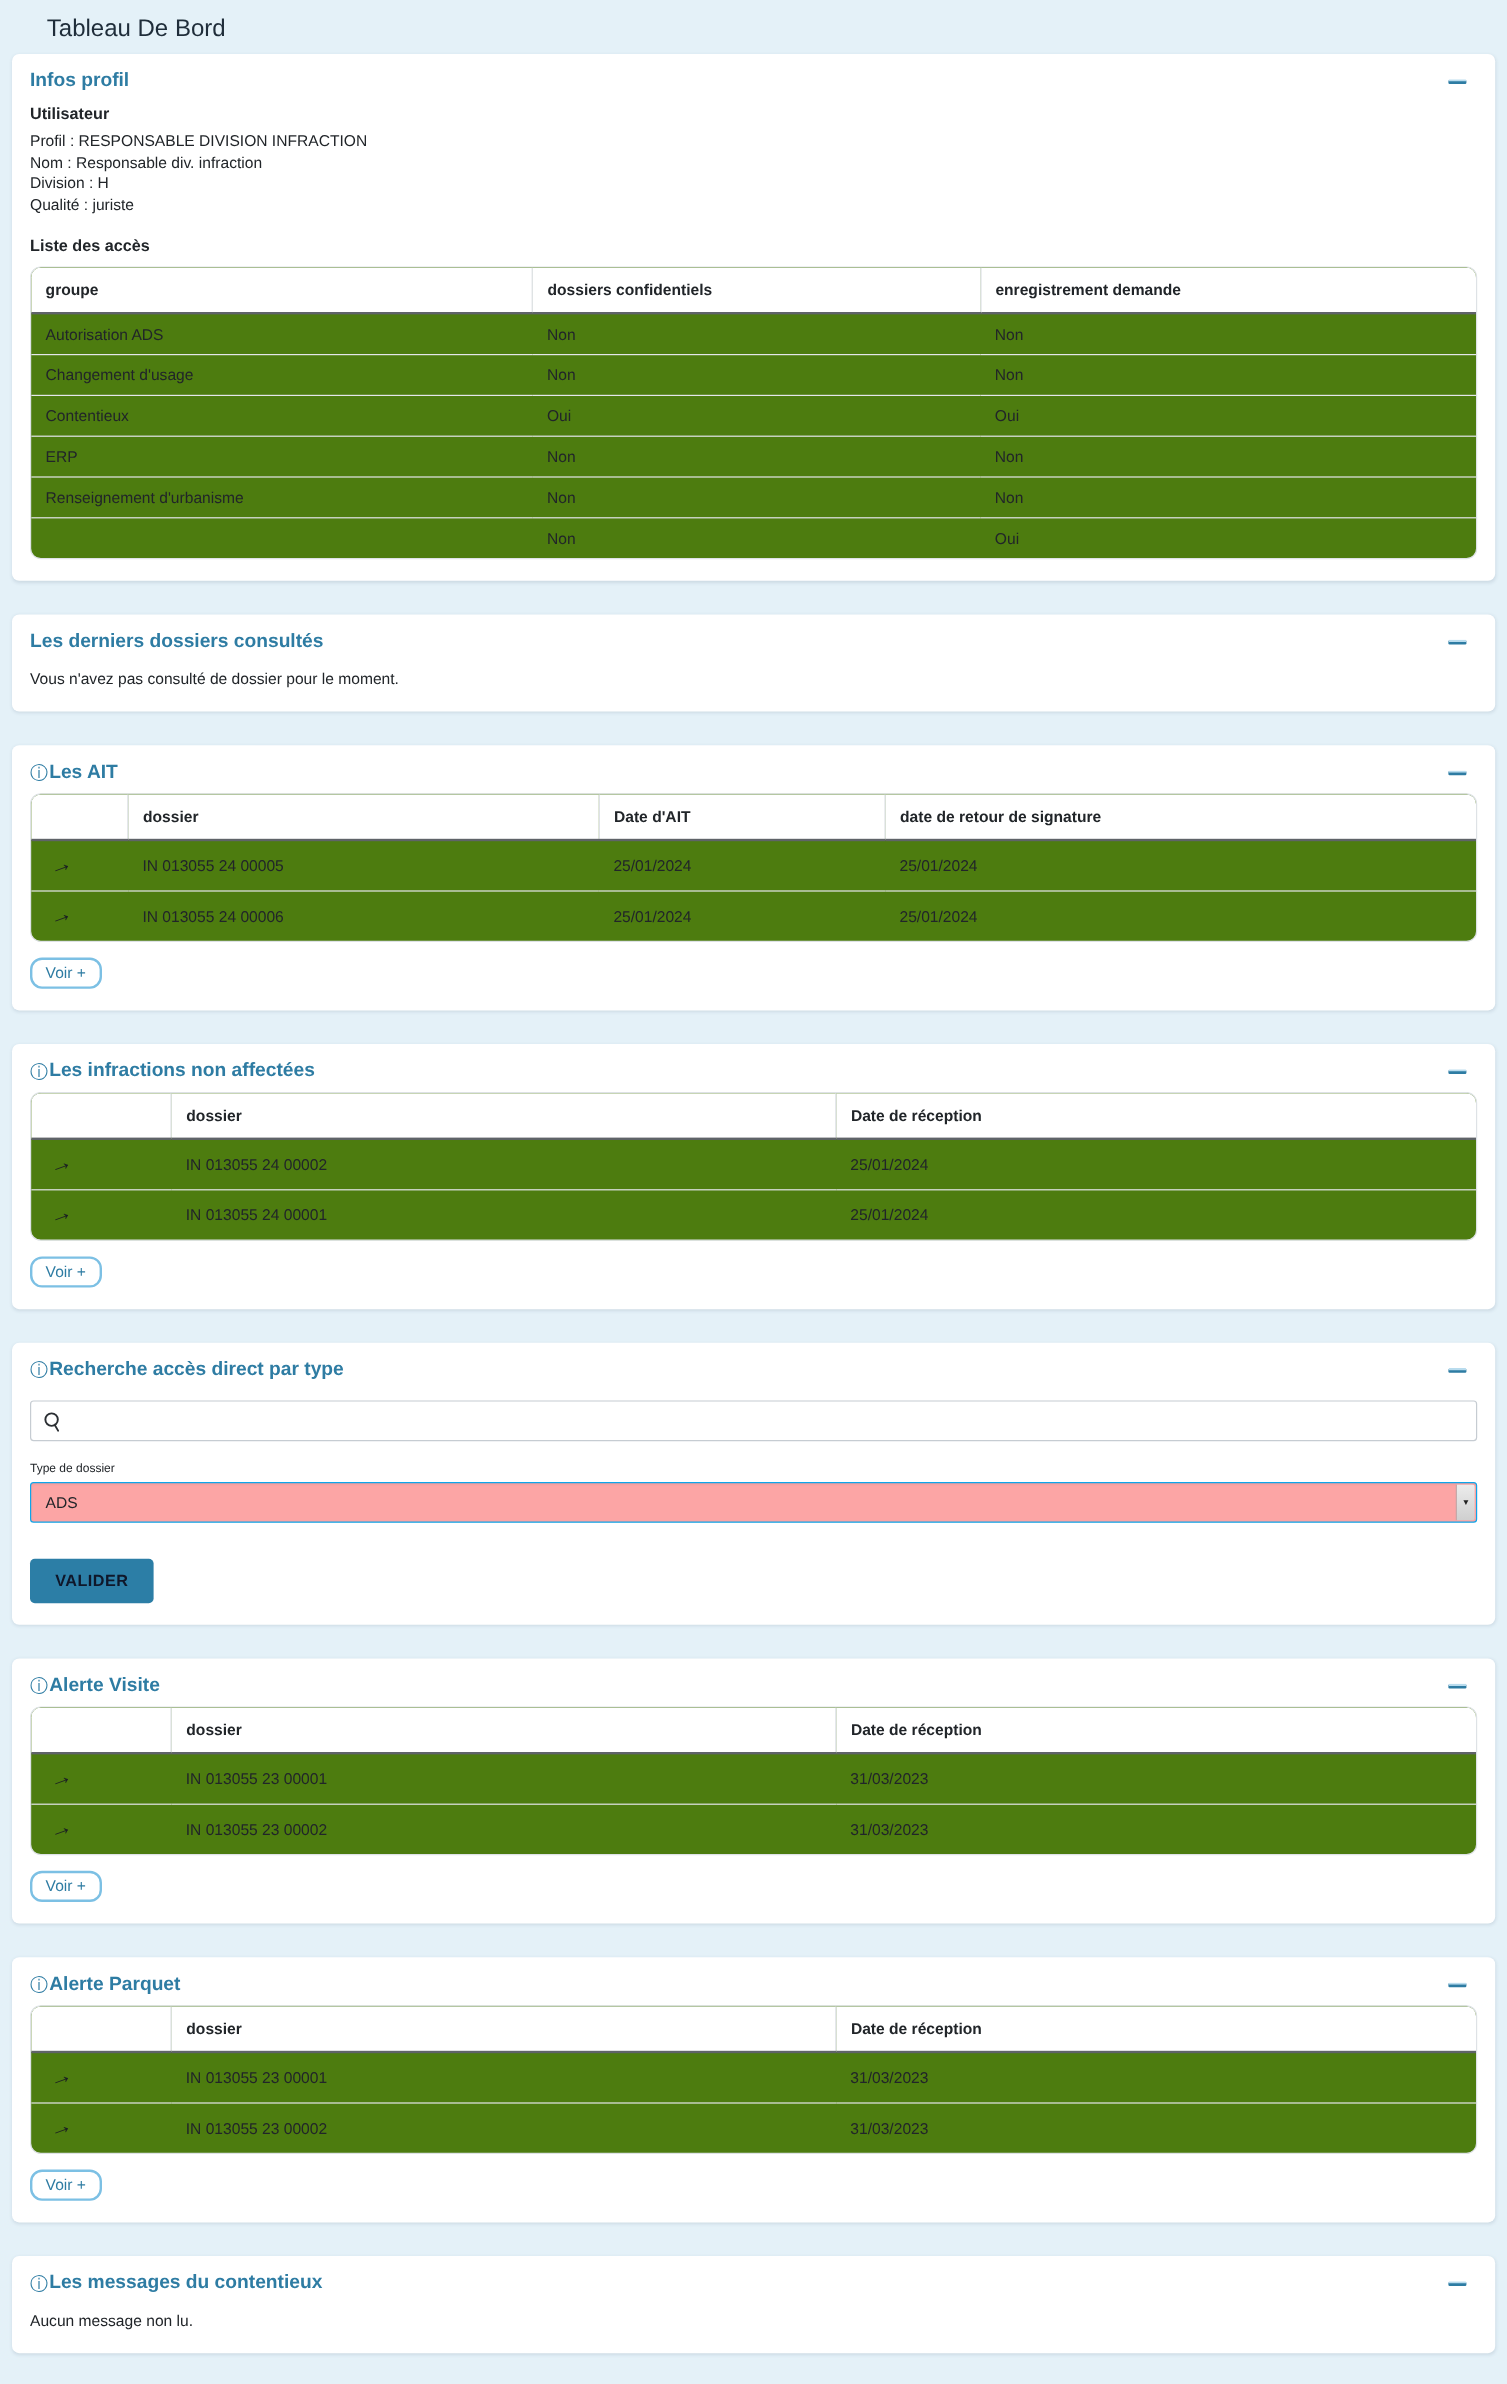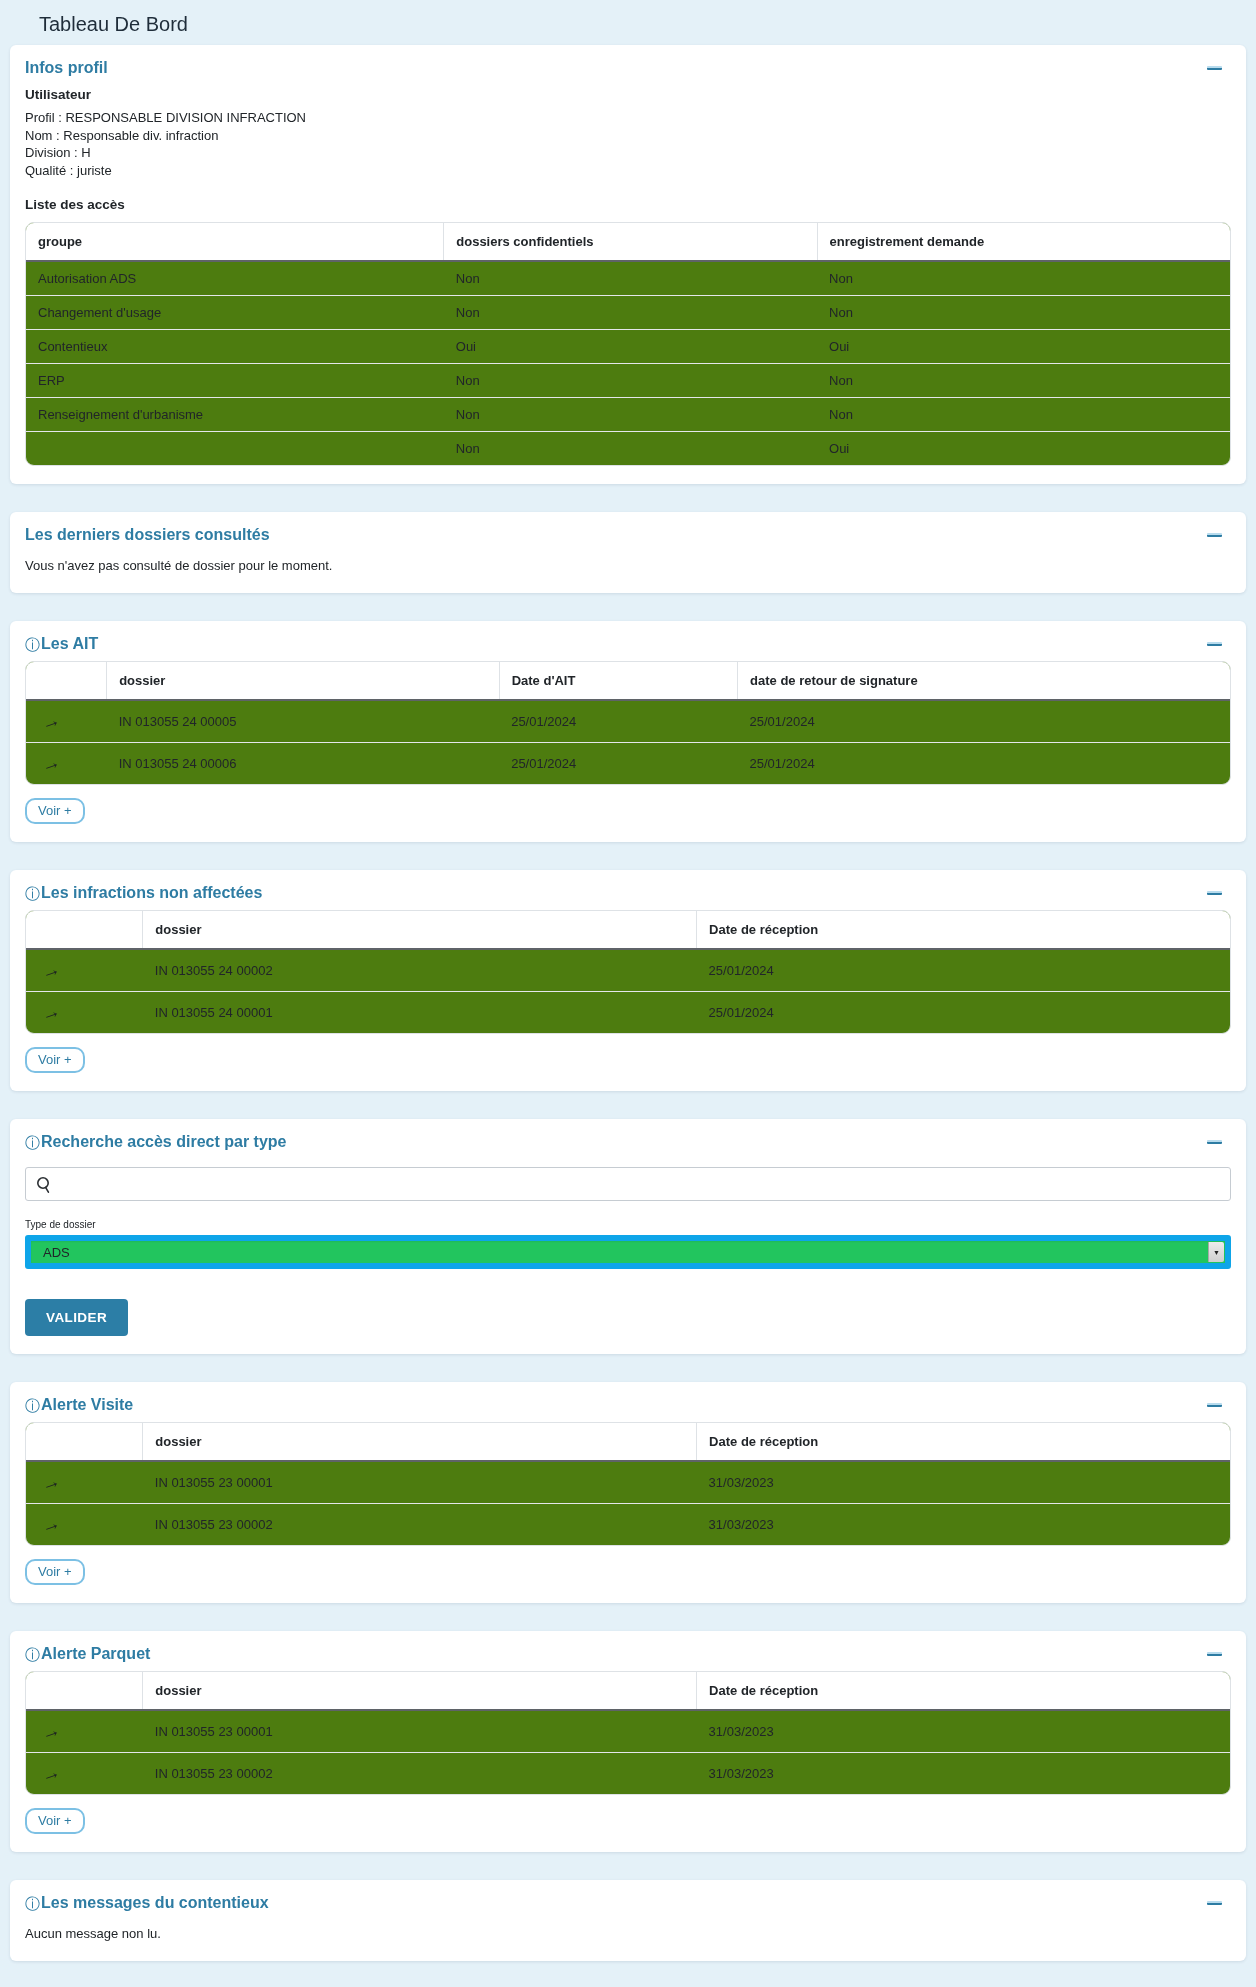--- a/index.html
+++ b/index.html
@@ -148,23 +148,23 @@
     left:9px;top:8px;
   }
   .field-label{
     display:block;
     margin:18px 0 5px;
     font-size:10px;
   }
   .select-box{
     position:relative;
     height:34px;
-    border:6px solid #0ea5e9;
+    border:1px solid #0ea5e9;
     border-radius:3px;
-    background:#22c55e;
+    background:#fca5a5;
     display:flex;
     align-items:center;
     padding-left:12px;
     cursor:pointer;
     box-shadow:inset 0 1px 2px rgba(0,0,0,.06);
   }
   .select-scroll{
     position:absolute;
     right:1px;top:1px;bottom:1px;
     width:16px;
@@ -173,21 +173,21 @@
     border-radius:0 2px 2px 0;
     display:flex;
     align-items:center;
     justify-content:center;
     font-size:7px;
     color:#222;
   }
   .valider-btn{
     margin-top:30px;
     background:var(--btn-bg);
-    color:#ffffff;
+    color:#0f172a;
     border:none;
     font-family:inherit;
     font-weight:bold;
     font-size:13.5px;
     letter-spacing:.4px;
     padding:11px 21px;
     border-radius:4px;
     cursor:pointer;
   }
   .panel-msg{margin:14px 0 2px;font-size:13px;}

